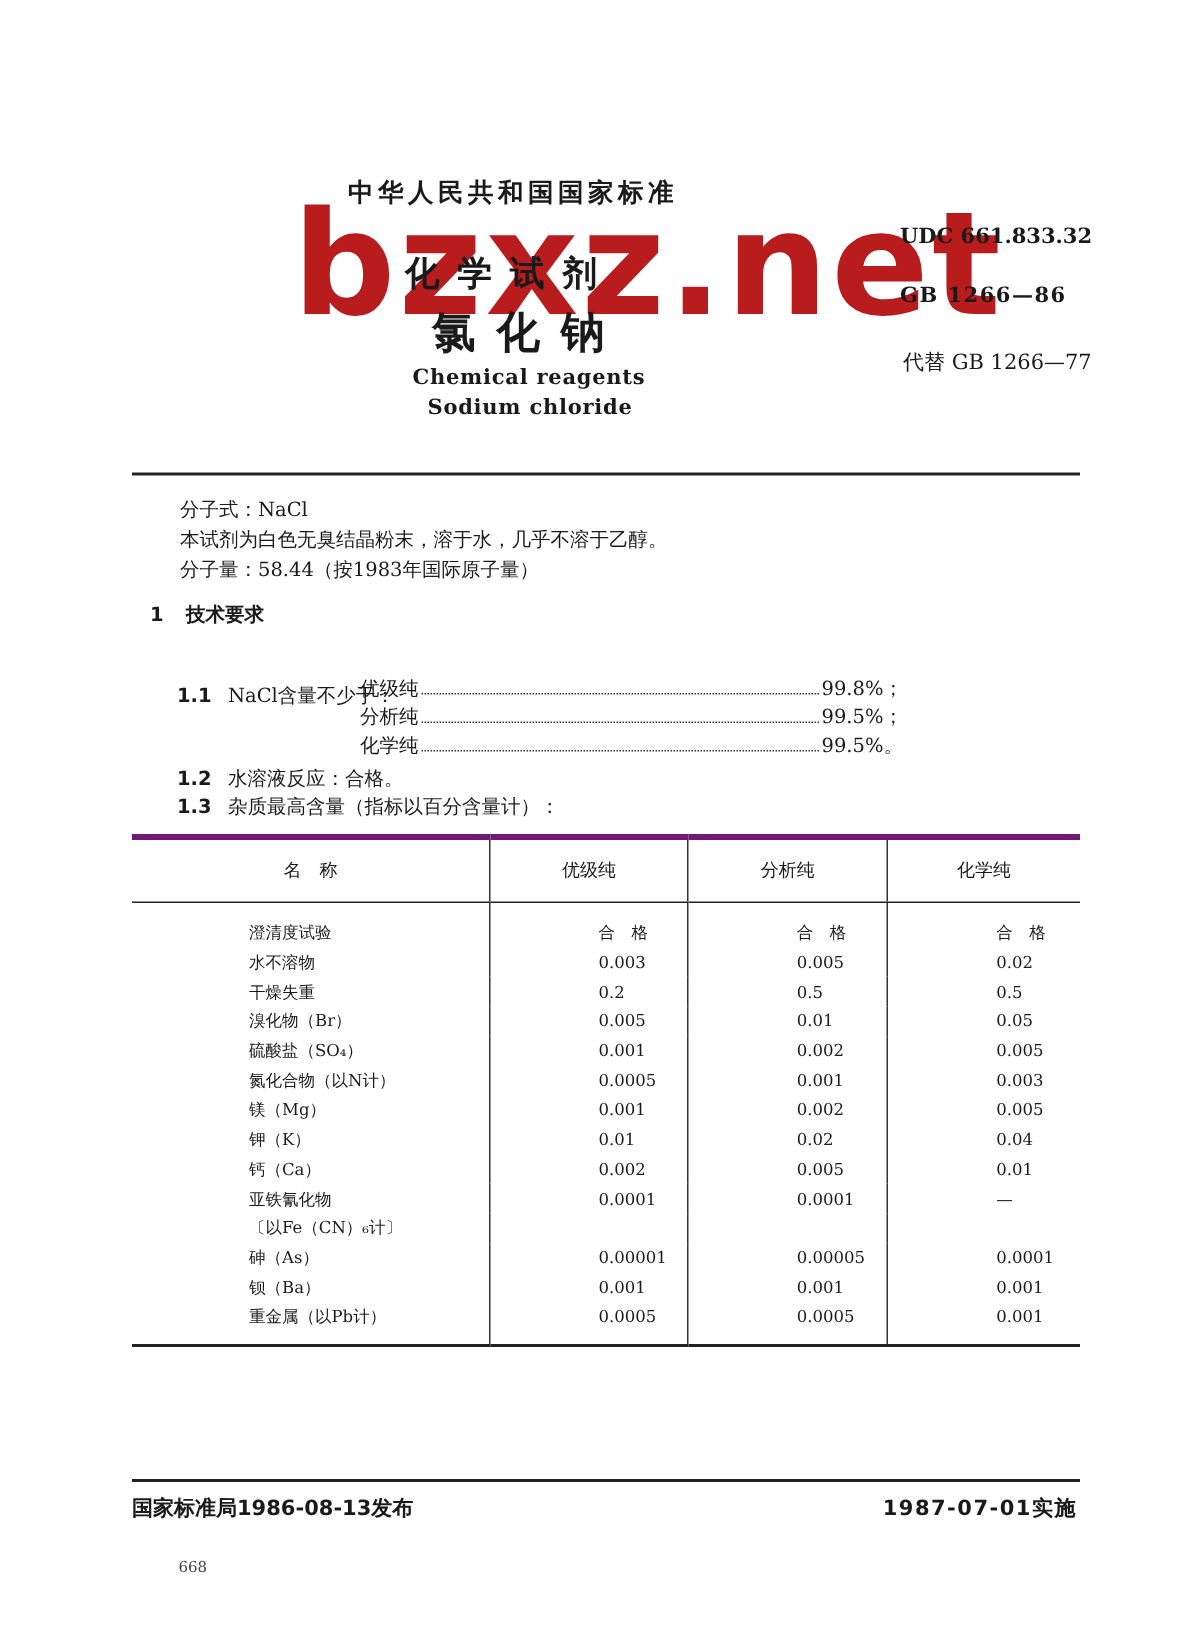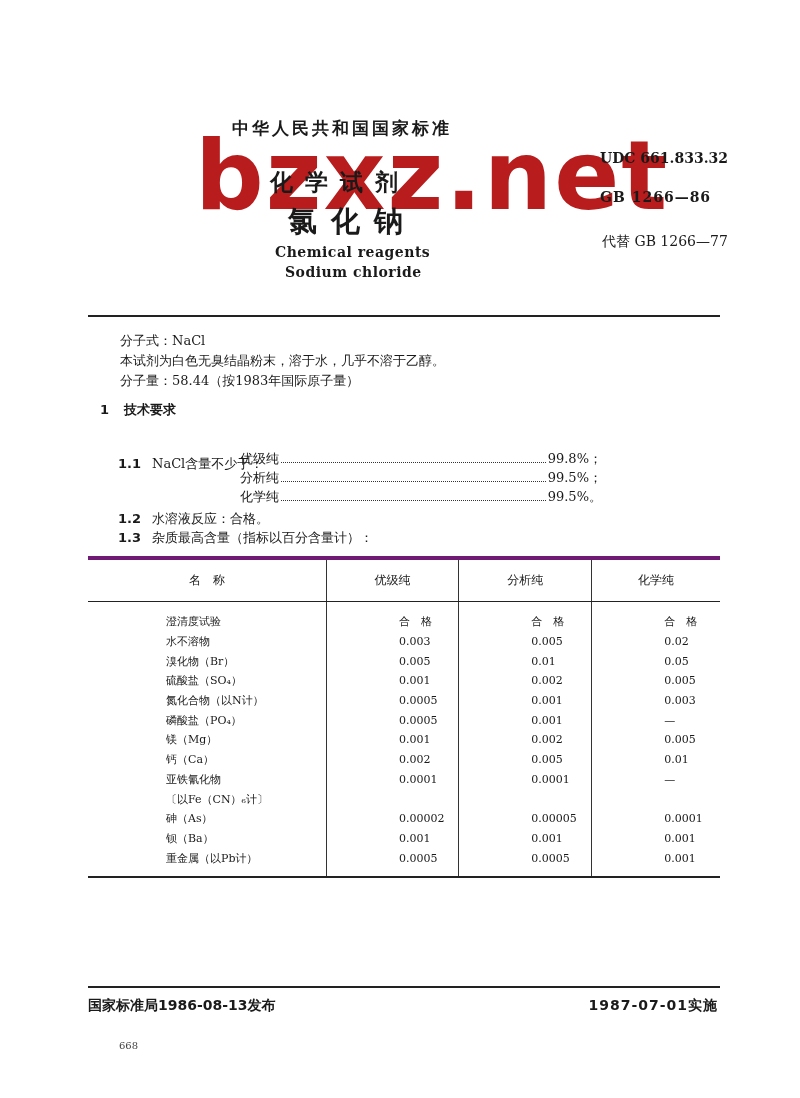--- a/index.html
+++ b/index.html
@@ -123,48 +123,54 @@
           <td class="val">合　格</td>
           <td class="val">合　格</td>
         </tr>
         <tr>
           <td class="name">水不溶物</td>
           <td class="val">0.003</td>
           <td class="val">0.005</td>
           <td class="val">0.02</td>
         </tr>
         <tr>
+          <td class="name">干燥失重</td>
+          <td class="val">0.2</td>
+          <td class="val">0.5</td>
+          <td class="val">0.5</td>
+        </tr>
+        <tr>
           <td class="name">溴化物（Br）</td>
           <td class="val">0.005</td>
           <td class="val">0.01</td>
           <td class="val">0.05</td>
         </tr>
         <tr>
           <td class="name">硫酸盐（SO₄）</td>
           <td class="val">0.001</td>
           <td class="val">0.002</td>
           <td class="val">0.005</td>
         </tr>
         <tr>
           <td class="name">氮化合物（以N计）</td>
           <td class="val">0.0005</td>
           <td class="val">0.001</td>
           <td class="val">0.003</td>
         </tr>
         <tr>
-          <td class="name">磷酸盐（PO₄）</td>
-          <td class="val">0.0005</td>
-          <td class="val">0.001</td>
-          <td class="val">—</td>
-        </tr>
-        <tr>
           <td class="name">镁（Mg）</td>
           <td class="val">0.001</td>
           <td class="val">0.002</td>
           <td class="val">0.005</td>
+        </tr>
+        <tr>
+          <td class="name">钾（K）</td>
+          <td class="val">0.01</td>
+          <td class="val">0.02</td>
+          <td class="val">0.04</td>
         </tr>
         <tr>
           <td class="name">钙（Ca）</td>
           <td class="val">0.002</td>
           <td class="val">0.005</td>
           <td class="val">0.01</td>
         </tr>
         <tr>
           <td class="name">亚铁氰化物</td>
           <td class="val">0.0001</td>
@@ -172,21 +178,21 @@
           <td class="val">—</td>
         </tr>
         <tr>
           <td class="name">〔以Fe（CN）₆计〕</td>
           <td class="val"></td>
           <td class="val"></td>
           <td class="val"></td>
         </tr>
         <tr>
           <td class="name">砷（As）</td>
-          <td class="val">0.00002</td>
+          <td class="val">0.00001</td>
           <td class="val">0.00005</td>
           <td class="val">0.0001</td>
         </tr>
         <tr>
           <td class="name">钡（Ba）</td>
           <td class="val">0.001</td>
           <td class="val">0.001</td>
           <td class="val">0.001</td>
         </tr>
         <tr class="last">

